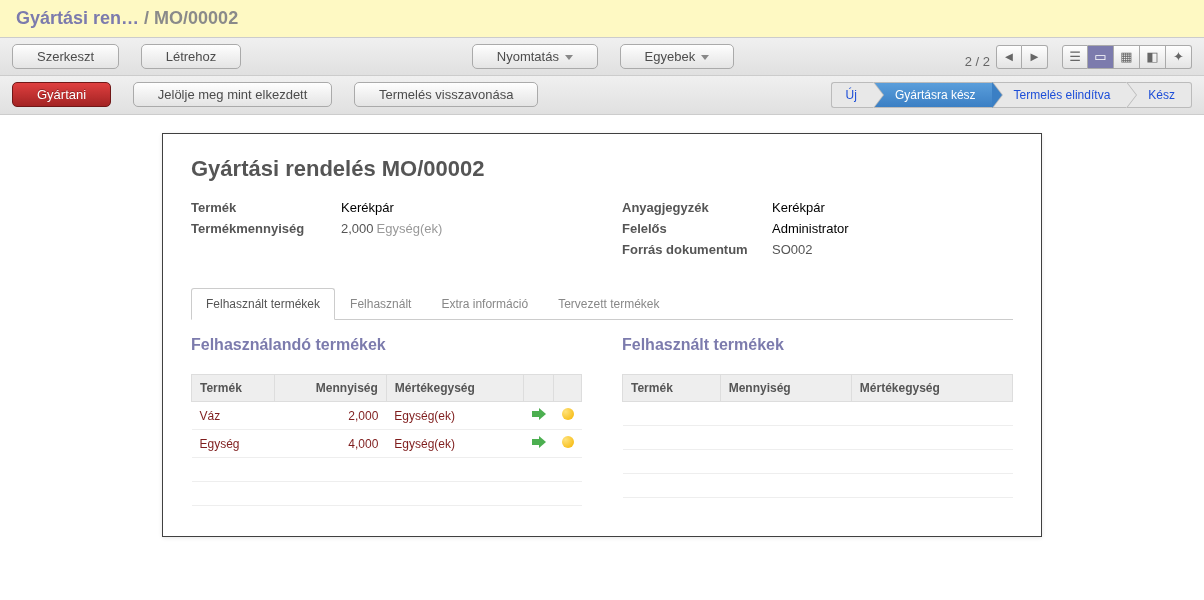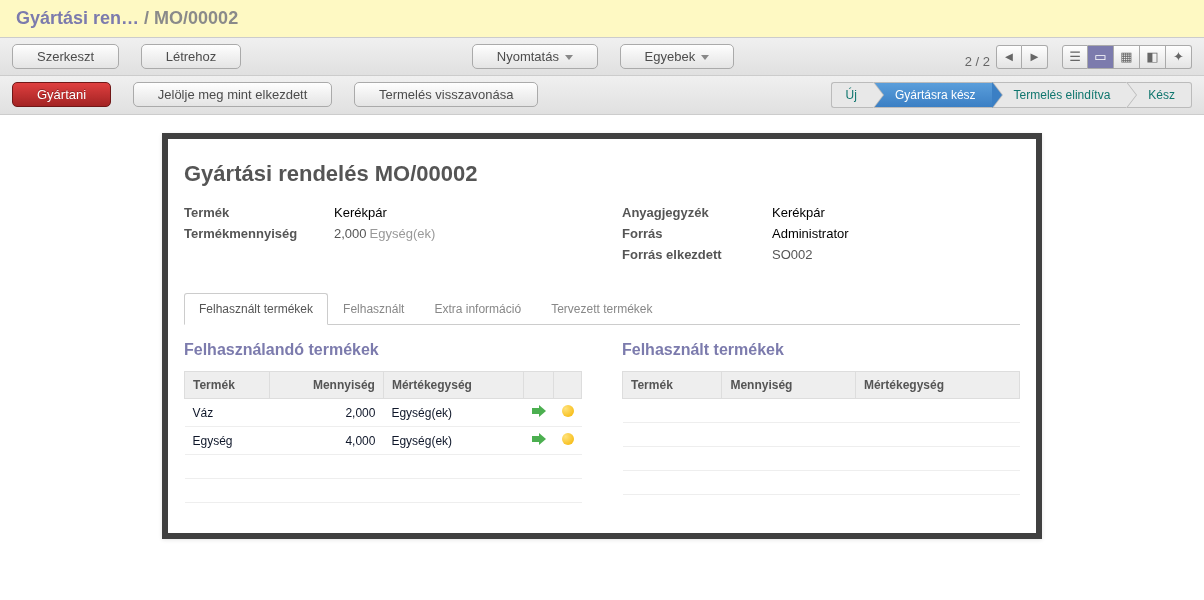--- a/index.html
+++ b/index.html
@@ -16,46 +16,46 @@
 .pager-btn{width:26px;height:24px;border:1px solid #aaa;background:linear-gradient(#fefefe,#e4e4e4);display:flex;align-items:center;justify-content:center;cursor:pointer;color:#666}
 .pager-btn.first{border-radius:3px 0 0 3px}
 .pager-btn.last{border-radius:0 3px 3px 0;border-left:none}
 .view-switch{display:flex;margin-left:8px}
 .view-btn{width:26px;height:24px;border:1px solid #aaa;background:linear-gradient(#fefefe,#e4e4e4);display:flex;align-items:center;justify-content:center;cursor:pointer;color:#666;border-left:none}
 .view-btn:first-child{border-left:1px solid #aaa;border-radius:3px 0 0 3px}
 .view-btn:last-child{border-radius:0 3px 3px 0}
 .view-btn.active{background:#7c7bad;color:#fff}
 .statusbar{background:linear-gradient(#f0f0f0,#e0e0e0);border-bottom:1px solid #ccc;padding:6px 12px;display:flex;align-items:flex-start;justify-content:space-between}
 .status-steps{display:flex;align-items:center;height:26px}
-.step{position:relative;padding:5px 16px 5px 22px;background:#e8e8e8;color:#0f766e;font-size:12px;border-top:1px solid #bbb;border-bottom:1px solid #bbb;cursor:pointer;display:flex;align-items:center;height:26px}
+.step{position:relative;padding:5px 16px 5px 22px;background:#e8e8e8;color:#1d4ed8;font-size:12px;border-top:1px solid #bbb;border-bottom:1px solid #bbb;cursor:pointer;display:flex;align-items:center;height:26px}
 .step:first-child{padding-left:14px;border-left:1px solid #bbb;border-radius:3px 0 0 3px}
 .step:last-child{border-right:1px solid #bbb;border-radius:0 3px 3px 0}
 .step::after{content:"";position:absolute;right:-10px;top:-1px;width:0;height:0;border-top:13px solid transparent;border-bottom:13px solid transparent;border-left:10px solid #e8e8e8;z-index:2}
 .step::before{content:"";position:absolute;right:-11px;top:-1px;width:0;height:0;border-top:13px solid transparent;border-bottom:13px solid transparent;border-left:10px solid #bbb;z-index:1}
 .step:last-child::after,.step:last-child::before{display:none}
 .step.active{background:linear-gradient(#5a9edb,#3b7fc4);color:#fff}
 .step.active::after{border-left-color:#3b7fc4}
-.sheet{max-width:880px;margin:18px auto;border:6px solid #404040;background:#fff;box-shadow:0 1px 4px rgba(0,0,0,0.1);padding:22px 16px 30px}
+.sheet{max-width:880px;margin:18px auto;border:1px solid #404040;background:#fff;box-shadow:0 1px 4px rgba(0,0,0,0.1);padding:22px 28px 30px}
 h1{font-size:22px;color:#555;font-weight:bold;margin-bottom:18px}
 .fields{display:flex;gap:40px;margin-bottom:24px}
 .fieldcol{flex:1}
 .fieldrow{display:flex;margin-bottom:6px;font-size:13px}
 .fieldrow .lbl{width:150px;font-weight:bold;color:#555}
 .fieldrow .val{color:#555}
 .fieldrow .val .link{color:#000000;cursor:pointer}
 .fieldrow .unit{color:#999;margin-left:3px}
 .tabs{border-bottom:1px solid #ccc;display:flex;margin-bottom:16px}
 .tab{padding:8px 14px;font-size:12px;color:#888;cursor:pointer;border:1px solid transparent;position:relative;top:1px}
 .tab.active{border:1px solid #ccc;border-bottom:1px solid #fff;background:#fff;color:#555;border-radius:3px 3px 0 0}
 .panes{display:flex;gap:40px}
 .pane{flex:1}
-.pane h2{font-size:16px;color:#7c7bad;font-weight:bold;margin-bottom:12px}
+.pane h2{font-size:16px;color:#7c7bad;font-weight:bold;margin-bottom:20px}
 table{width:100%;border-collapse:collapse;font-size:12px}
 thead th{text-align:left;background:#eee;border:1px solid #ddd;padding:6px 8px;font-weight:bold;color:#555}
-tbody td{border-bottom:1px solid #eee;padding:6px 8px;color:#0f172a}
+tbody td{border-bottom:1px solid #eee;padding:6px 8px;color:#7f1d1d}
 tbody tr.empty td{height:24px;border-bottom:1px solid #eee}
 .num{text-align:right}
 .ico-cell{text-align:center;width:28px}
 .arrow-icon{display:inline-block;width:14px;height:12px;position:relative}
 .arrow-icon::before{content:"";position:absolute;left:0;top:3px;width:7px;height:6px;background:#4caf50}
 .arrow-icon::after{content:"";position:absolute;left:7px;top:0;width:0;height:0;border-top:6px solid transparent;border-bottom:6px solid transparent;border-left:7px solid #4caf50}
 .bulb-icon{display:inline-block;width:12px;height:12px;border-radius:50%;background:radial-gradient(circle at 30% 30%,#ffe27a,#f5b400)}
 </style>
 </head>
 <body>
@@ -120,25 +120,25 @@
           <div class="lbl">Termékmennyiség</div>
           <div class="val"><span>2,000</span><span class="unit">Egység(ek)</span></div>
         </div>
     </div>
     <div class="fieldcol">
       <div class="fieldrow">
           <div class="lbl">Anyagjegyzék</div>
           <div class="val"><span class="link">Kerékpár</span></div>
         </div>
       <div class="fieldrow">
-          <div class="lbl">Forrás</div>
+          <div class="lbl">Felelős</div>
           <div class="val"><span class="link">Administrator</span></div>
         </div>
       <div class="fieldrow">
-          <div class="lbl">Forrás elkezdett</div>
+          <div class="lbl">Forrás dokumentum</div>
           <div class="val">SO002</div>
         </div>
     </div>
   </div>
 
   <div class="tabs">
     <div class="tab active">Felhasznált termékek</div>
     <div class="tab">Felhasznált</div>
     <div class="tab">Extra információ</div>
     <div class="tab">Tervezett termékek</div>

